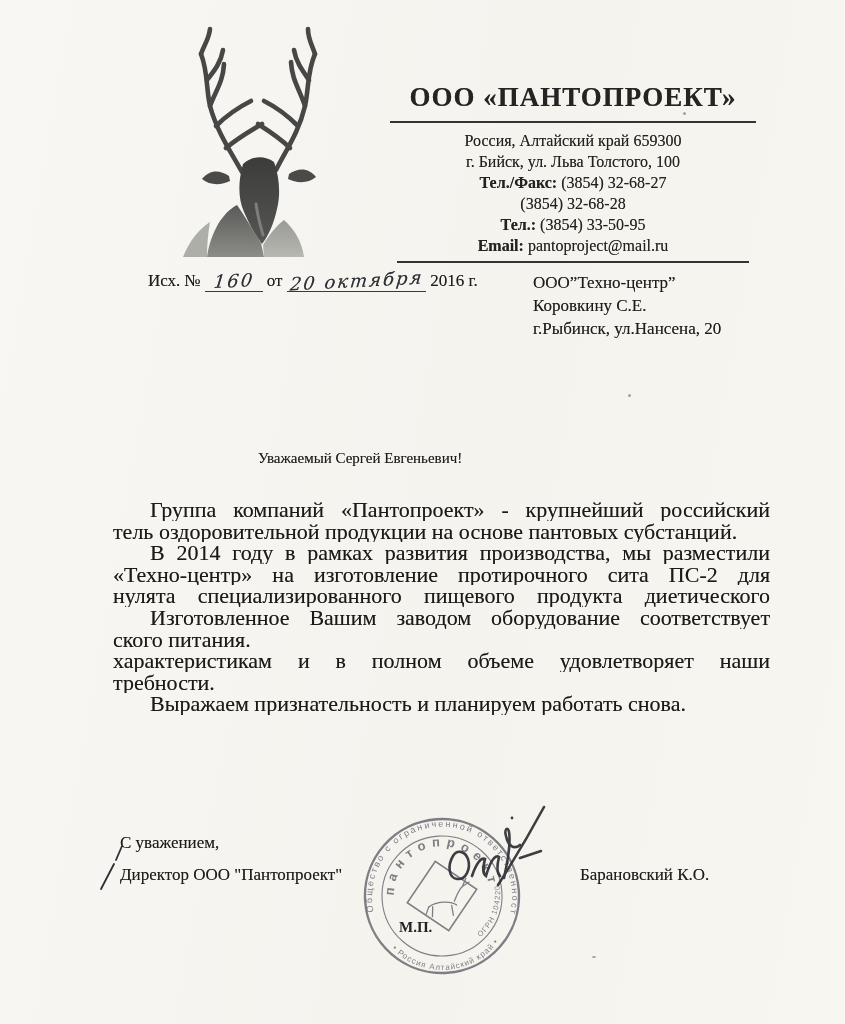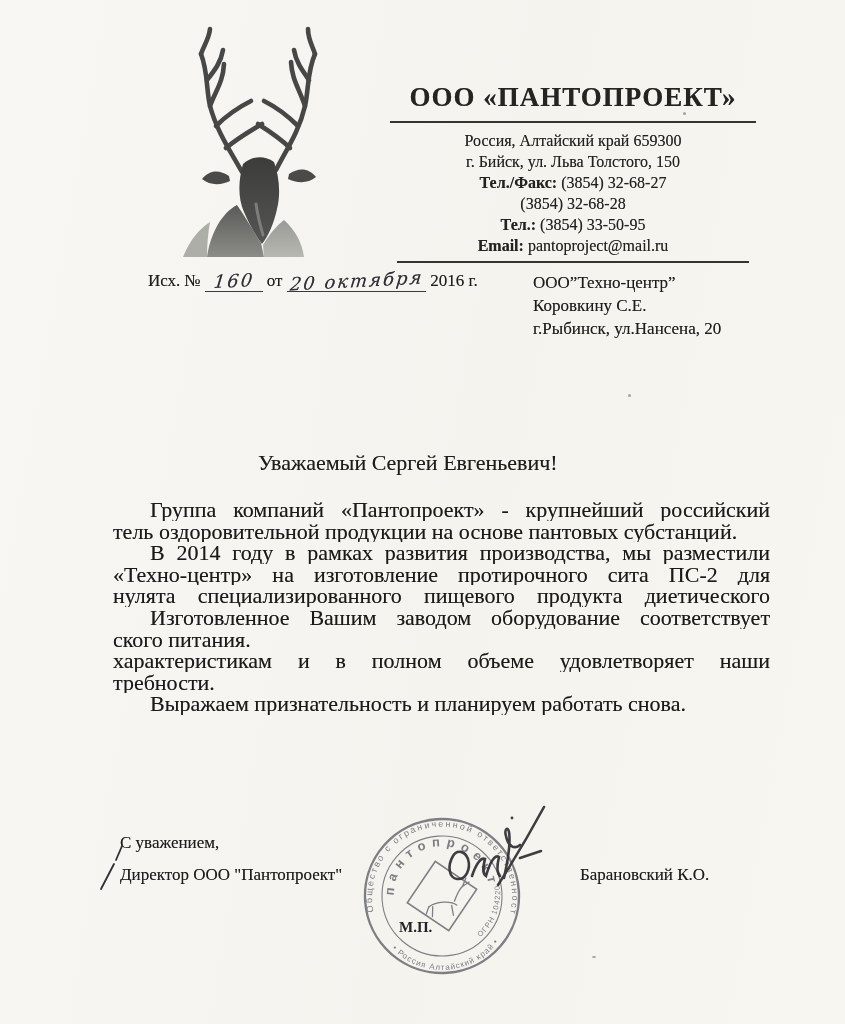--- a/index.html
+++ b/index.html
@@ -26,21 +26,21 @@
          margin:0 4px;padding:0 3px;vertical-align:baseline;}
   .blank.num{min-width:52px;}
   .blank.date{min-width:118px;}
   .hw{display:inline-block;font-family:"DejaVu Serif",serif;font-style:italic;
       font-size:18px;color:#2f2f38;transform:rotate(-3deg) skewX(-9deg);
       position:relative;top:1px;letter-spacing:2px;}
   .addressee{left:533px;top:271px;font-size:17px;line-height:23px;}
   .addressee .first{margin-bottom:12px;}
 
   
-  .salutation{left:258px;top:450px;font-size:22px;}
+  .salutation{left:258px;top:450px;font-size:15px;}
   .body-text{left:113px;top:499px;width:657px;font-size:22px;color:#1a1a18;}
   .ln{height:21.6px;line-height:21.6px;overflow:hidden;
       text-align:justify;text-align-last:justify;}
   .ln.end{text-align:left;text-align-last:auto;}
   .ln.first{text-indent:37px;}
 
   
   .regards{left:120px;top:833px;font-size:17px;}
   .position{left:120px;top:865px;font-size:17px;}
   .signer{left:580px;top:865px;font-size:17px;text-align:center;}
@@ -98,21 +98,21 @@
       <path d="M 44,245 C 48,220 59,201 74,193 C 83,206 91,220 98,231 L 101,245 Z" fill="url(#gNeck)"></path>
       <path d="M 101,245 L 100,233 C 106,223 113,214 121,208 C 133,219 139,231 141,245 Z" fill="url(#gShoulder)"></path>
     </g>
   </svg>
 
   <div class="abs letterhead">
     <div class="company inktxt">ООО «ПАНТОПРОЕКТ»</div>
     <div class="rule"></div>
     <div class="addr-block inktxt">
       <div>Россия, Алтайский край 659300</div>
-      <div>г. Бийск, ул. Льва Толстого, 150</div>
+      <div>г. Бийск, ул. Льва Толстого, 100</div>
       <div><b>Тел./Факс:</b> <span>(3854) 32-68-27</span></div>
       <div><b></b> <span>(3854) 32-68-28</span></div>
       <div><b>Тел.:</b> <span>(3854) 33-50-95</span></div>
       <div><b>Email:</b> <span>pantoproject@mail.ru</span></div>
     </div>
     <div class="rule rule2"></div>
   </div>
 
   <div class="abs ref-line inktxt">
     <span>Исх. №</span><span class="blank num"><span class="hw">160</span></span><span>от</span><span class="blank date"><span class="hw">20 октября</span></span><span>2016 г.</span>

